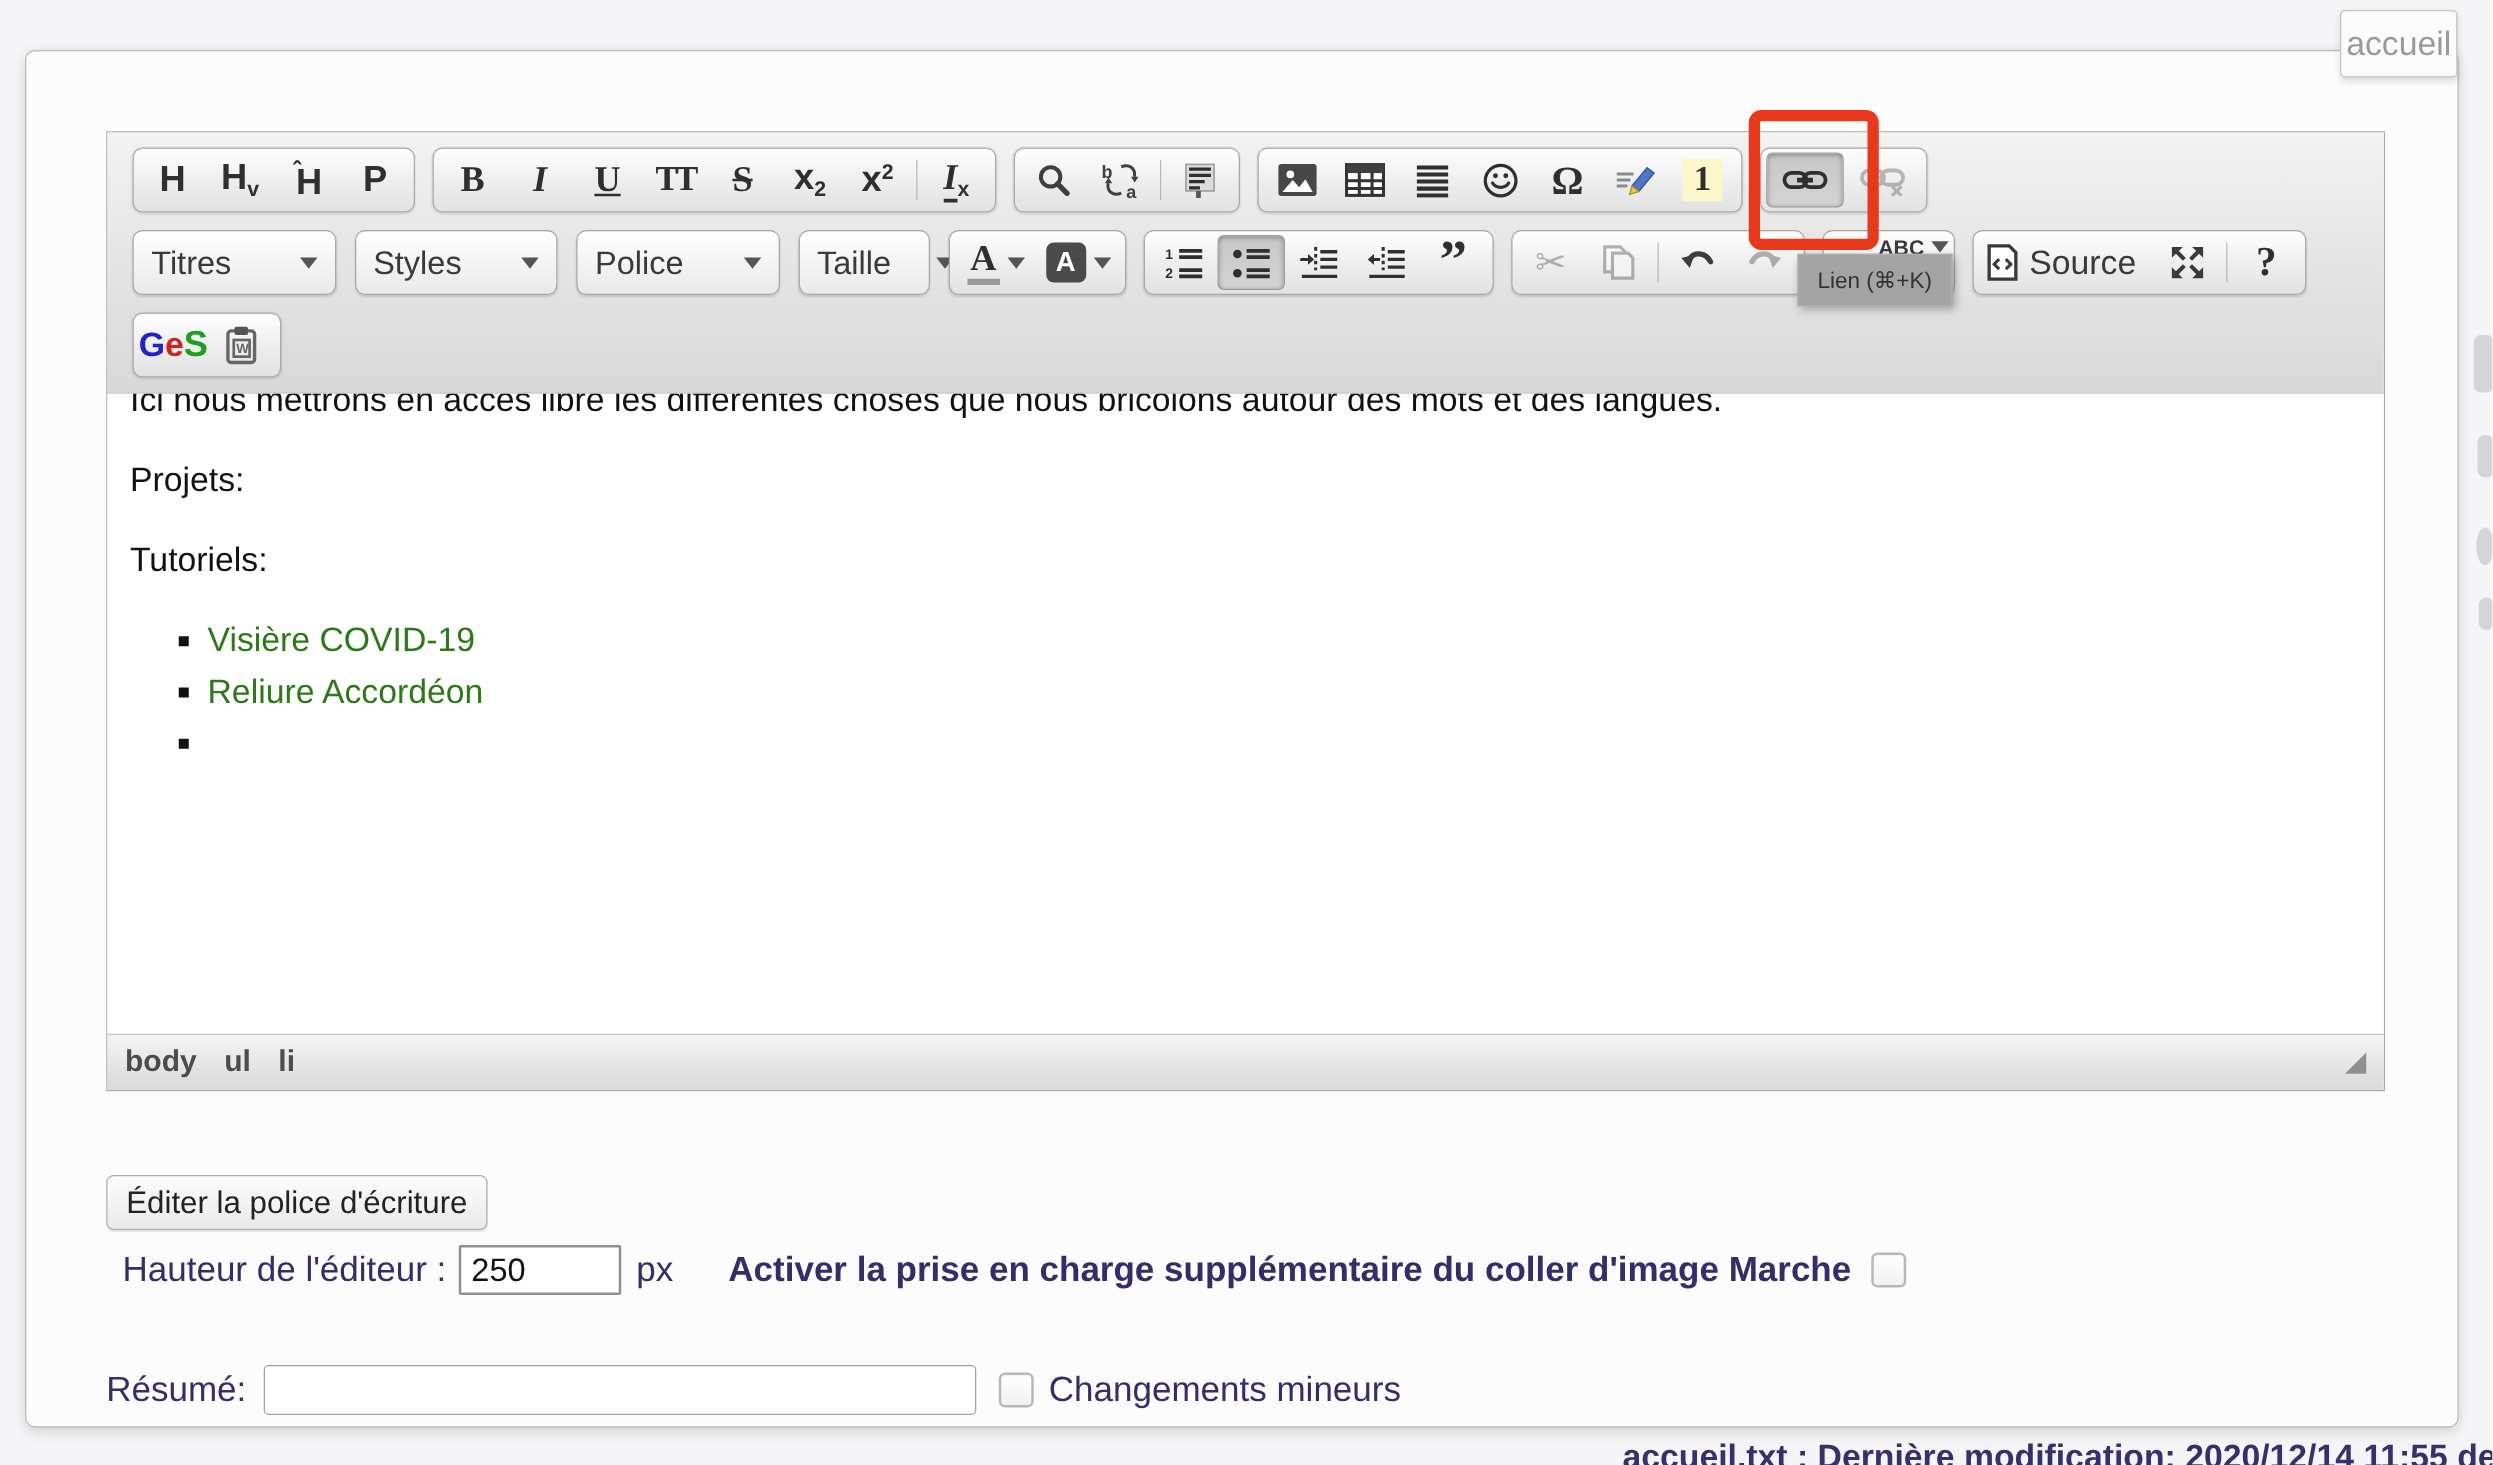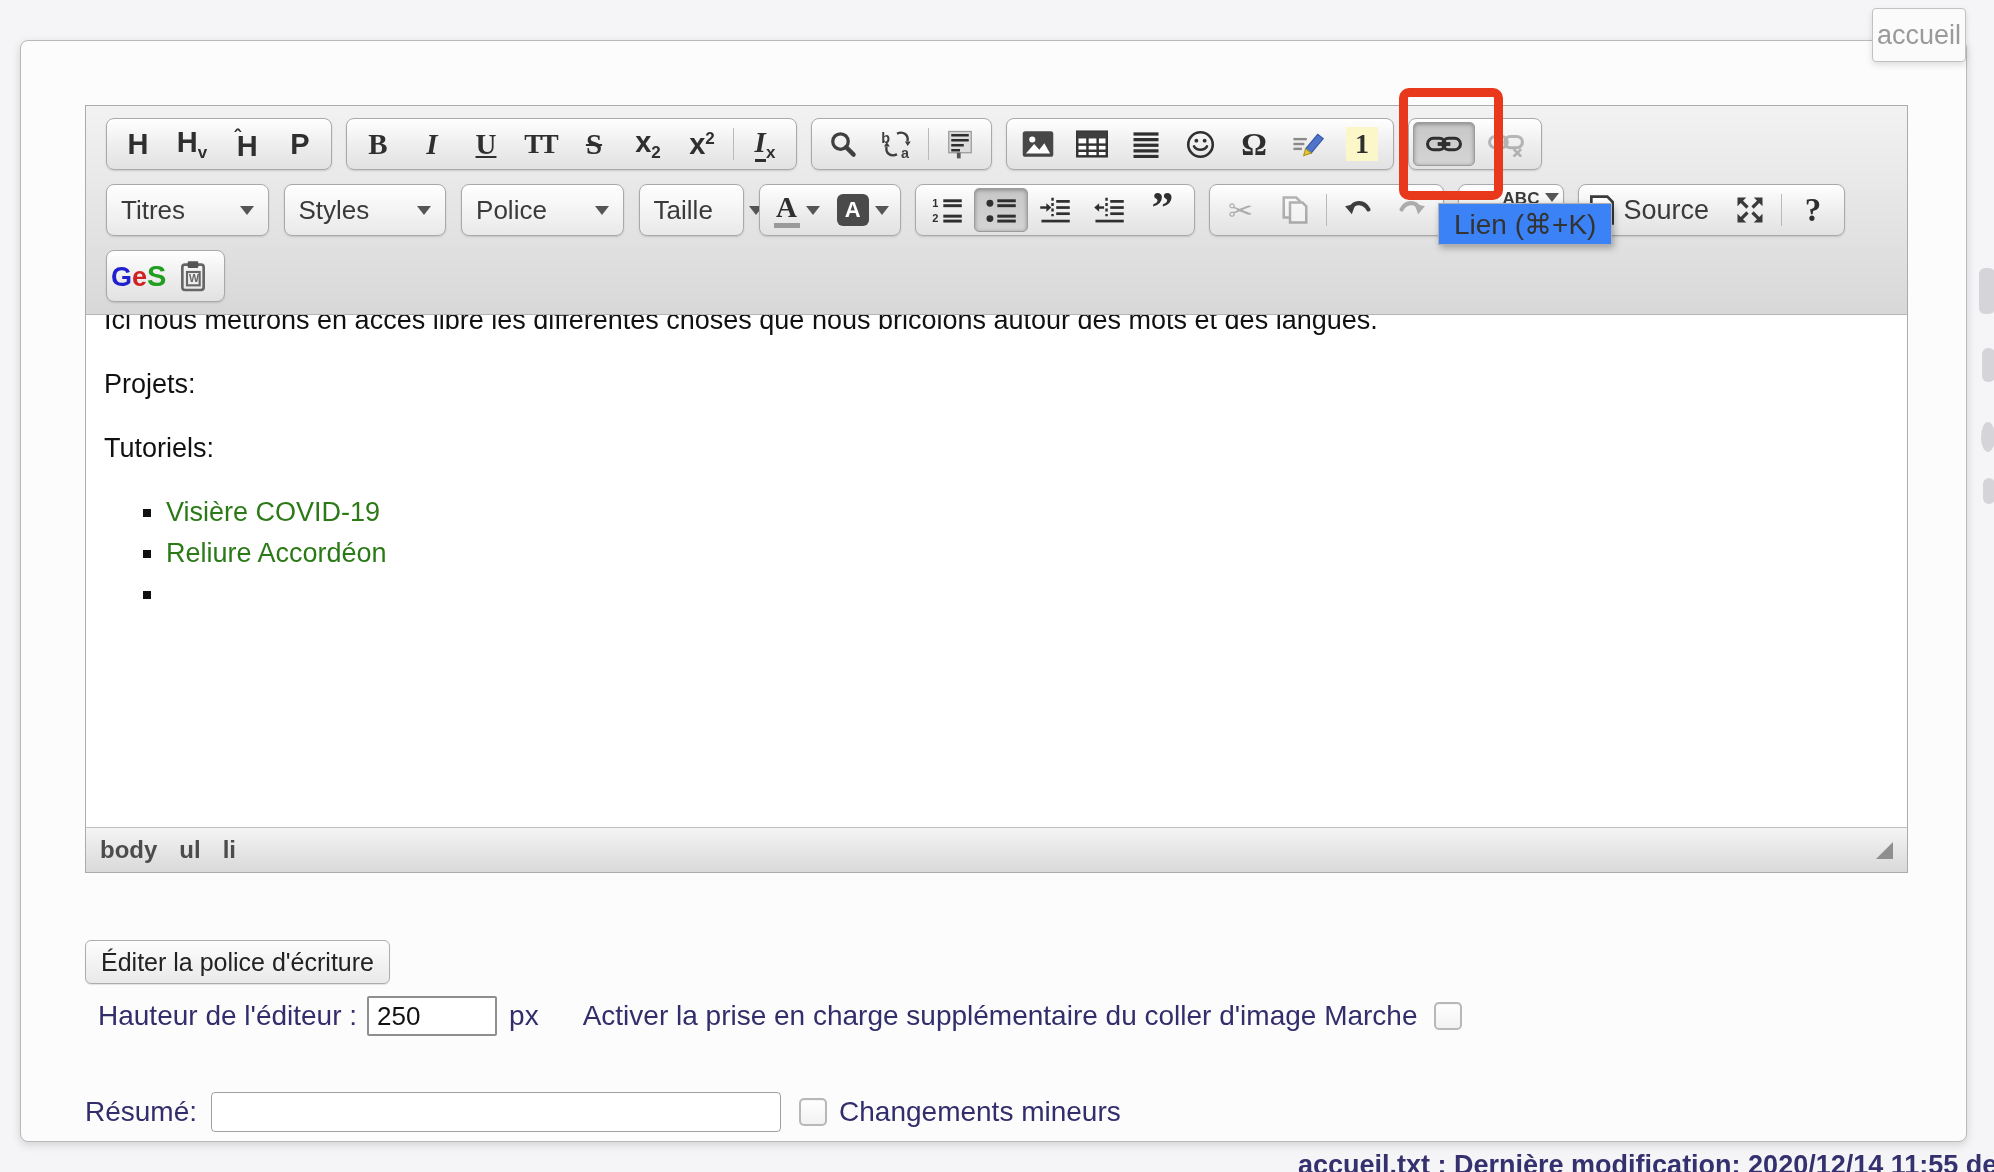--- a/index.html
+++ b/index.html
@@ -50,23 +50,23 @@
          font-weight:bold;font-size:28px;color:#2f2f2f;}
   .abc-btn{align-items:flex-start;padding-top:2px;}
   .abc-txt{font-size:17px;font-weight:bold;color:#3a3a3a;letter-spacing:0;margin-left:40px;}
   .src-label{font-size:27px;color:#3a3a3a;margin:0 10px 0 6px;}
   .ges-g{color:#2020cf;font-weight:bold;font-size:27px;}
   .ges-e{color:#d02222;font-weight:bold;font-size:27px;}
   .ges-s{color:#1f9e1f;font-weight:bold;font-size:29px;}
   
   .hl-rect{position:absolute;left:1399px;top:88px;width:86px;height:94px;border:9px solid #e8391d;
            border-radius:10px;z-index:30;}
-  .tooltip{position:absolute;left:1438px;top:203px;height:40px;padding:0 15px;background:#3b82f6;
+  .tooltip{position:absolute;left:1438px;top:203px;height:40px;padding:0 15px;background:#a3a3a3;
            border:1px solid #b0b0b0;box-shadow:2px 3px 7px rgba(0,0,0,.3);display:flex;align-items:center;
-           font-size:28px;color:#333;z-index:40;white-space:nowrap;}
+           font-size:18px;color:#333;z-index:40;white-space:nowrap;}
   
   .content{flex:1;overflow:hidden;background:#fff;padding:0 18px;font-size:27px;color:#111;line-height:38px;}
   .content p{margin:26px 0;}
   .content p.clipped{margin-top:-14px;}
   .content ul{margin:26px 0;padding-left:62px;list-style:square;}
   .content li{margin:2px 0;line-height:39px;}
   .wikilink{color:#2c7a17;}
   .li-empty::after{content:"\00a0";}
   
   .pathbar{height:44px;background:linear-gradient(#f4f4f4,#d9d9d9);border-top:1px solid #c2c2c2;
@@ -457,21 +457,21 @@
   </div>
 
   <div class="btnrow" style="top:940px;">
     <div class="pbtn">Éditer la police d'écriture</div>
   </div>
 
   <div class="fieldrow" style="left:98px;top:996px;">
     <span>Hauteur de l'éditeur :</span>
     <input class="num-input" style="margin-left: 10px;" value="250">
     <span style="margin-left:12px;">px</span>
-    <span style="margin-left:44px;">Activer la prise en charge supplémentaire du coller d'image Marche</span>
+    <span style="margin-left:44px;font-weight:bold;">Activer la prise en charge supplémentaire du coller d'image Marche</span>
     <div class="cb" style="margin-left:16px;"></div>
   </div>
 
   <div class="fieldrow" style="left:85px;top:1044px;margin-top:48px;">
     <span>Résumé:</span>
     <input class="sum-input" style="margin-left: 14px;" value="">
     <div class="cb" style="margin-left:18px;"></div>
     <span style="margin-left:12px;">Changements mineurs</span>
   </div>
 

